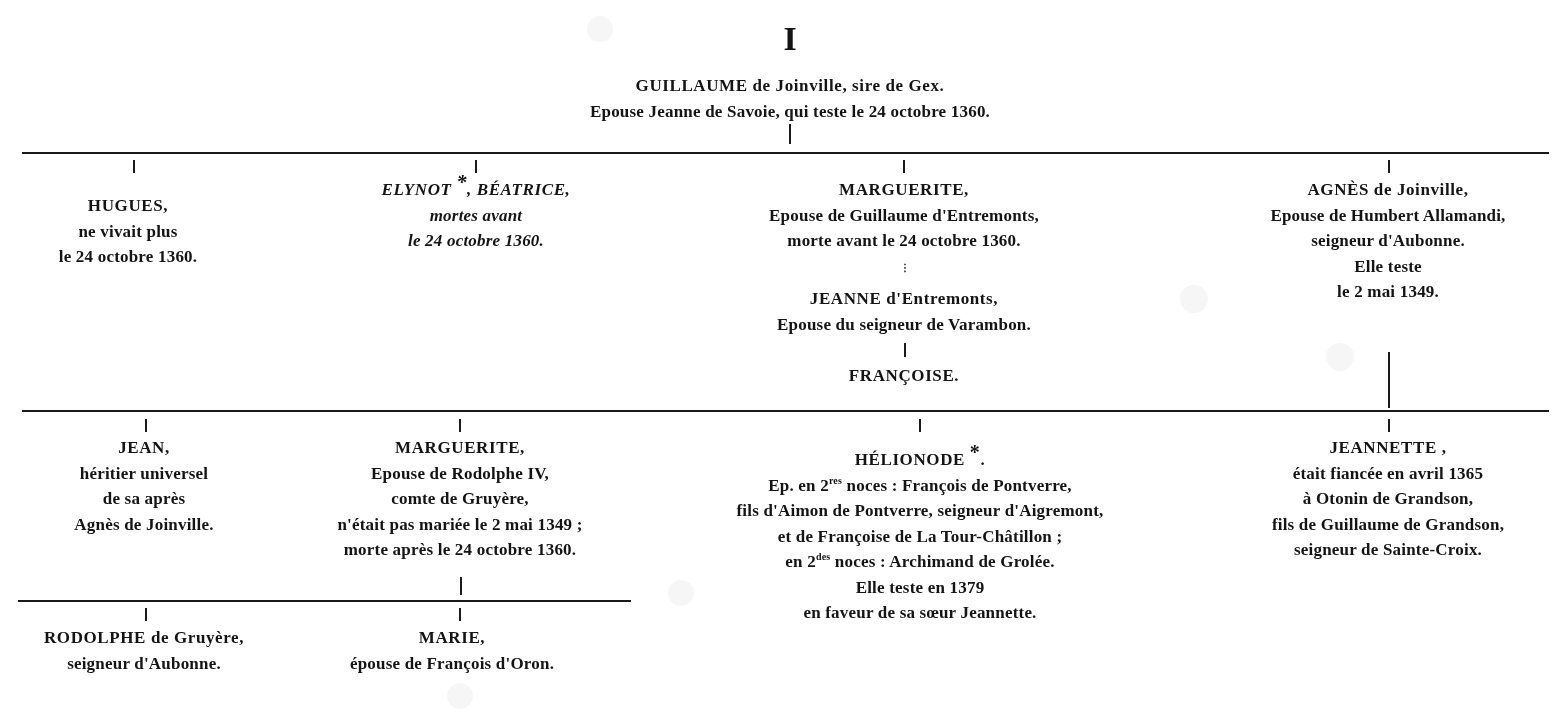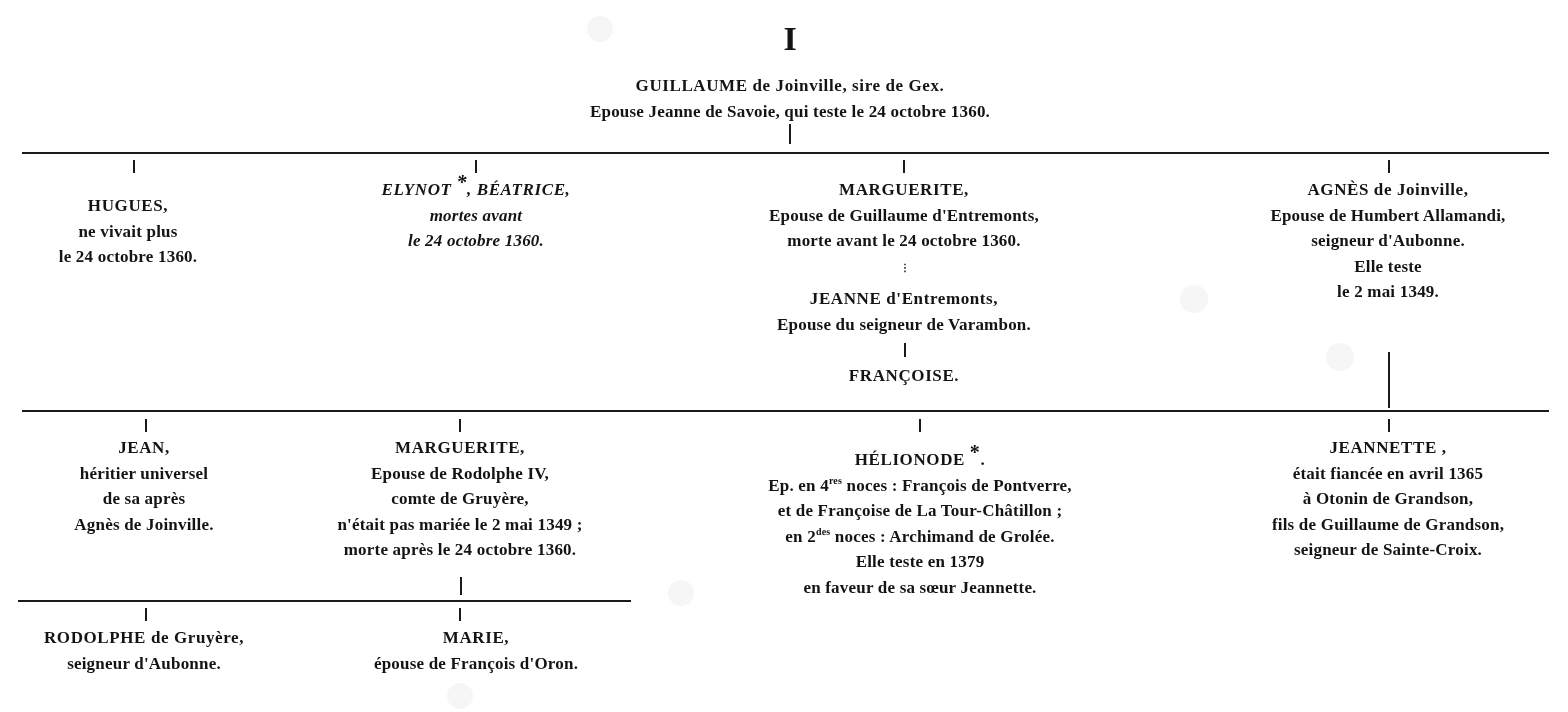--- a/index.html
+++ b/index.html
@@ -97,21 +97,22 @@
     <span class="ln name">MARGUERITE,</span>
     <span class="ln">Epouse de Rodolphe IV,</span>
     <span class="ln">comte de Gruyère,</span>
     <span class="ln">n'était pas mariée le 2 mai 1349 ;</span>
     <span class="ln">morte après le 24 octobre 1360.</span>
   </div>
   <div class="vtick" style="left:460px; top:577px; height:18px;"></div>
 
   <div class="block" style="left:920px; top:435px;margin-top:12px;">
     <span class="ln name"><span>HÉLIONODE</span> <span class="star">*</span><span>.</span></span>
-    <span class="ln"><span>Ep. en 4</span><span class="sup">res</span><span> noces : François de Pontverre,</span></span>
+    <span class="ln"><span>Ep. en 2</span><span class="sup">res</span><span> noces : François de Pontverre,</span></span>
+    <span class="ln">fils d'Aimon de Pontverre, seigneur d'Aigremont,</span>
     <span class="ln">et de Françoise de La Tour-Châtillon ;</span>
     <span class="ln"><span>en 2</span><span class="sup">des</span><span> noces : Archimand de Grolée.</span></span>
     <span class="ln">Elle teste en 1379</span>
     <span class="ln">en faveur de sa sœur Jeannette.</span>
   </div>
 
   <div class="block" style="left:1388px; top:435px;">
     <span class="ln name">JEANNETTE ,</span>
     <span class="ln">était fiancée  en avril 1365</span>
     <span class="ln">à Otonin de Grandson,</span>
@@ -121,18 +122,18 @@
 
   <div class="hline" style="left:18px; top:600px; width:613px;"></div>
   <div class="vtick" style="left:145px; top:608px; height:13px;"></div>
   <div class="vtick" style="left:459px; top:608px; height:13px;"></div>
 
   <div class="block" style="left:144px; top:625px;">
     <span class="ln name">RODOLPHE de Gruyère,</span>
     <span class="ln">seigneur d'Aubonne.</span>
   </div>
 
-  <div class="block" style="left:476px; top:625px;text-align:center;">
+  <div class="block" style="left:452px; top:625px;text-align:center;">
     <span class="ln name">MARIE,</span>
     <span class="ln">épouse de François d'Oron.</span>
   </div>
 
 </div>
 
 </body></html>

